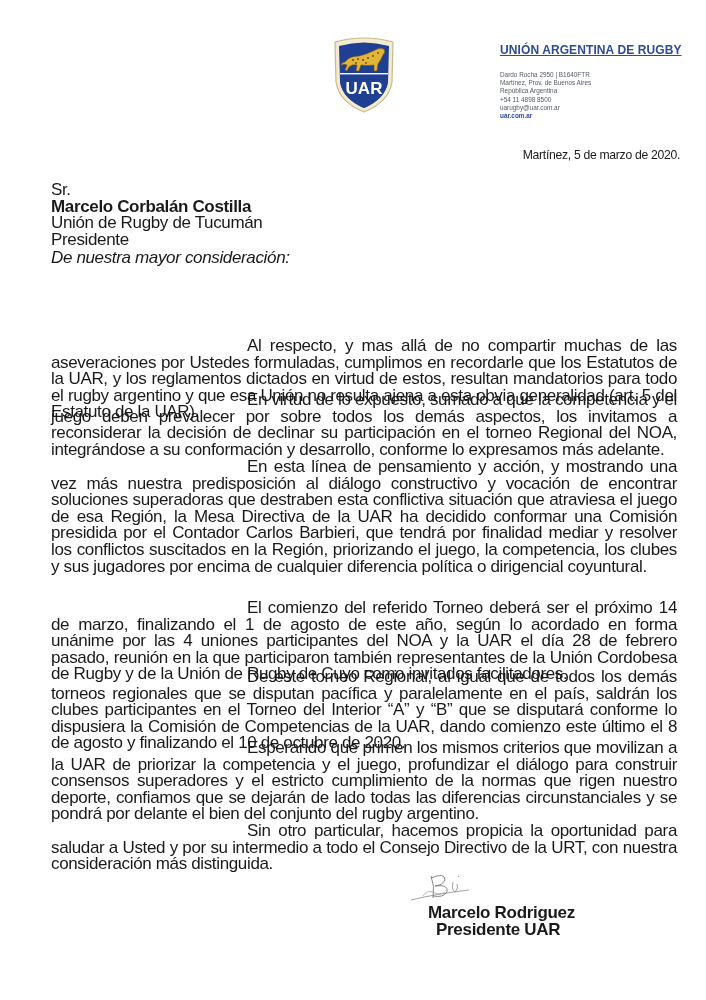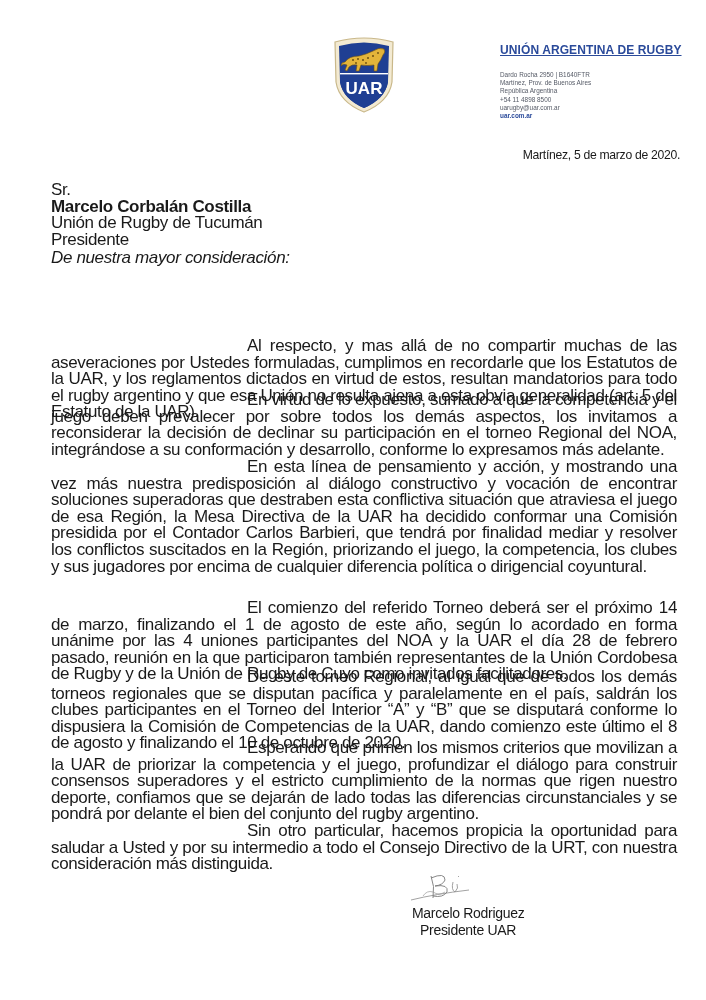--- a/index.html
+++ b/index.html
@@ -16,21 +16,21 @@
 
   
   .txt { position: absolute; left: 51px; width: 626px; font-size: 17px; line-height: 16.6px;
          letter-spacing: -0.35px; }
   .date { position: absolute; right: 26px; top: 148px; font-size: 12.2px; letter-spacing: -0.3px; margin-left: 40px; }
   .addr p { margin: 0; }
   .addr .bold { font-weight: bold; }
   .para { text-align: justify; text-indent: 196px; margin: 0; }
 
   .sig { position: absolute; left: 405px; top: 866px; width: 90px; height: 40px; }
-  .signer { position: absolute; left: 412px; top: 905px; font-size: 14px; line-height: 16.6px; letter-spacing: -0.3px; }
+  .signer { position: absolute; left: 428px; top: 905px; font-size: 17px; line-height: 16.6px; letter-spacing: -0.3px; font-weight: bold; }
   .signer p { margin: 0; }
   .signer .role { padding-left: 8px; }
 </style>
 </head>
 <body>
 
 <div class="page">
 
   <svg class="logo" viewBox="0 0 66 78">
     <path d="M4 6 Q33 -2 62 6 L61 46 Q58 66 33 76 Q8 66 5 46 Z" fill="#f3ead2" stroke="#c9b88a" stroke-width="1.2"></path>

